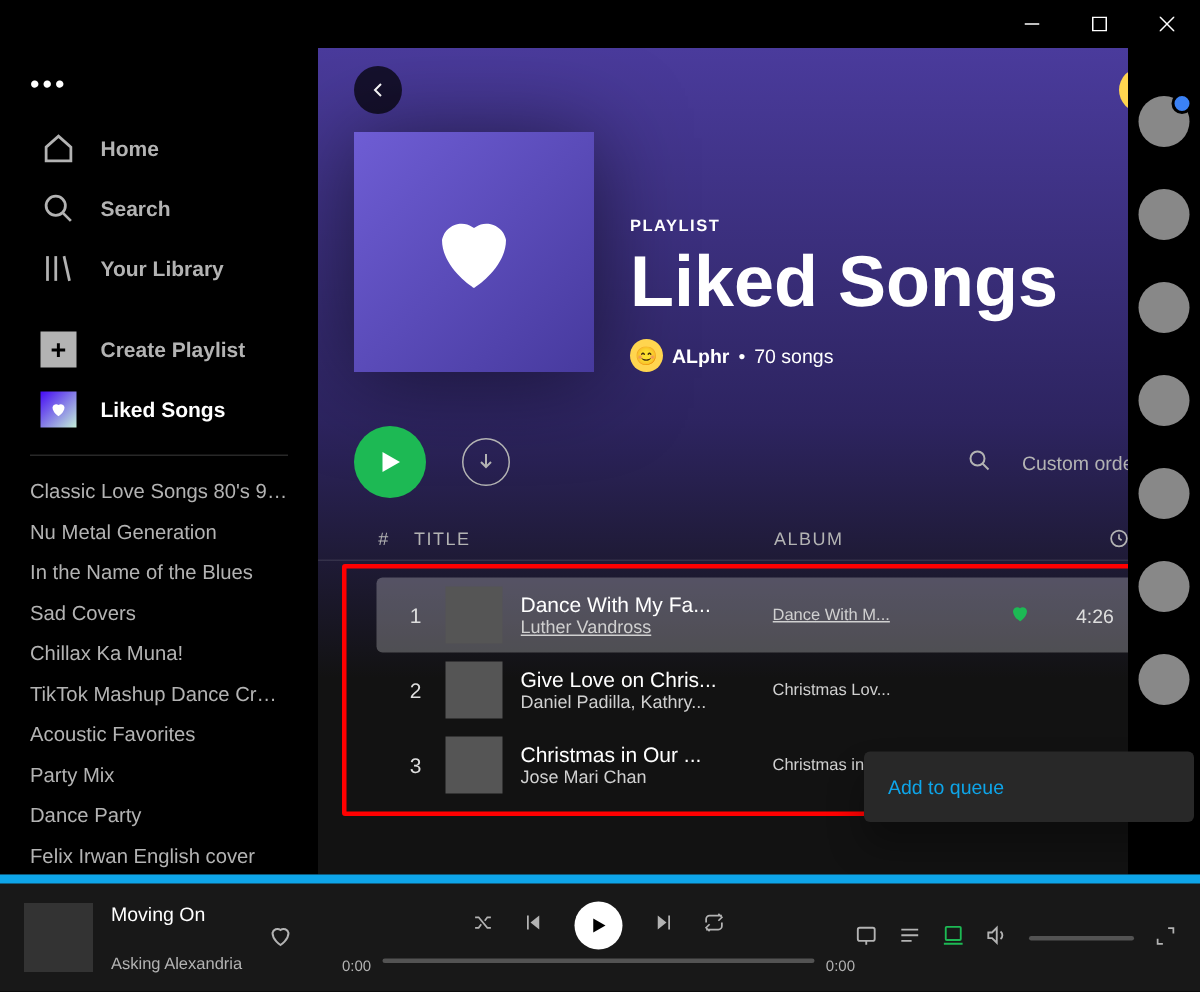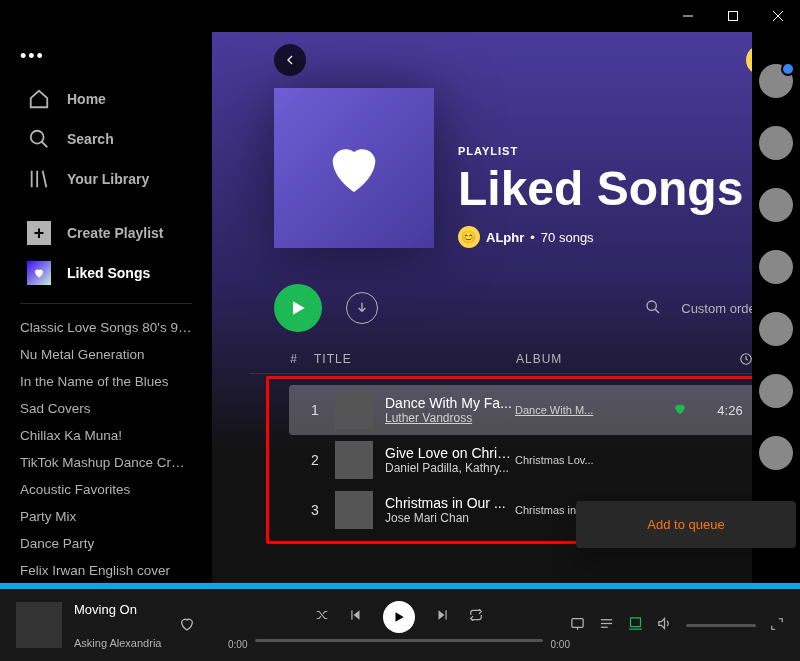--- a/index.html
+++ b/index.html
@@ -12,21 +12,21 @@
 .ellipsis { padding: 4px 20px 12px; font-size: 18px; letter-spacing: 2px; color: #fff; }
 .nav-item { display: flex; align-items: center; gap: 16px; padding: 8px 27px; color: #b3b3b3; font-weight: 600; cursor: pointer; }
 .nav-item.active { color: #fff; }
 .nav-item .icon { width: 24px; height: 24px; display: flex; align-items: center; justify-content: center; }
 .nav-sep { height: 14px; }
 .create-box { width: 24px; height: 24px; background: #b3b3b3; display: flex; align-items: center; justify-content: center; color: #000; font-size: 18px; font-weight: bold; }
 .liked-box { width: 24px; height: 24px; background: linear-gradient(135deg, #450af5, #c4efd9); display: flex; align-items: center; justify-content: center; }
 .divider { height: 1px; background: #282828; margin: 10px 20px; }
 .playlists { flex: 1; overflow: hidden; padding: 0 20px; }
 .playlist-link { color: #b3b3b3; font-size: 13.5px; padding: 6px 0; white-space: nowrap; overflow: hidden; text-overflow: ellipsis; cursor: pointer; }
-.content { flex: 1; background: linear-gradient(#4a3b9c 0%, #2d2460 250px, #121212 420px); overflow: hidden; position: relative; padding-left: 38px; }
+.content { flex: 1; background: linear-gradient(#4a3b9c 0%, #2d2460 250px, #121212 420px); overflow: hidden; position: relative; }
 .topbar { height: 56px; display: flex; align-items: center; padding: 0 24px; justify-content: space-between; }
 .back-btn { width: 32px; height: 32px; background: rgba(0,0,0,0.7); border-radius: 50%; display: flex; align-items: center; justify-content: center; cursor: pointer; }
 .avatar-top { width: 30px; height: 30px; border-radius: 50%; background: #ffd54f; display: flex; align-items: center; justify-content: center; font-size: 16px; }
 .header { display: flex; padding: 0 24px 20px; gap: 24px; align-items: flex-end; }
 .cover { width: 160px; height: 160px; background: linear-gradient(135deg, #6e5dd4, #473a9e); display: flex; align-items: center; justify-content: center; box-shadow: 0 4px 60px rgba(0,0,0,0.5); }
 .header-info h2 { font-size: 11px; font-weight: 700; letter-spacing: 1px; }
 .header-info h1 { font-size: 48px; font-weight: 800; margin: 4px 0 10px; }
 .meta { display: flex; align-items: center; gap: 6px; font-size: 13px; }
 .mini-av { width: 22px; height: 22px; border-radius: 50%; background: #ffd54f; display: inline-flex; align-items: center; justify-content: center; font-size: 12px; }
 .controls { display: flex; align-items: center; padding: 16px 24px; gap: 24px; }
@@ -42,21 +42,21 @@
 .tart { width: 38px; height: 38px; background: #555; flex-shrink: 0; }
 .ttext { min-width: 0; }
 .ttitle { color: #fff; font-size: 14px; white-space: nowrap; overflow: hidden; text-overflow: ellipsis; }
 .tartist { color: #d0d0d0; font-size: 12px; white-space: nowrap; overflow: hidden; text-overflow: ellipsis; }
 .talbum { color: #d0d0d0; font-size: 11px; white-space: nowrap; overflow: hidden; text-overflow: ellipsis; }
 .sel .tartist, .sel .talbum { text-decoration: underline; }
 .tlike { color: #1db954; text-align: center; }
 .tdur { color: #ddd; font-size: 13px; text-align: center; }
 .redbox { border: 3px solid #ff0000; margin: 2px 16px; border-radius: 2px; padding: 2px; }
 .ctx-menu { position: absolute; right: 4px; top: 469px; width: 220px; background: #282828; border-radius: 4px; box-shadow: 0 16px 24px rgba(0,0,0,0.3); padding: 4px; z-index: 50; }
-.ctx-item { padding: 12px 12px; font-size: 13px; color: #f97316; cursor: pointer; display: flex; justify-content: center; align-items: center; }
+.ctx-item { padding: 12px 12px; font-size: 13px; color: #0ea5e9; cursor: pointer; display: flex; justify-content: flex-start; align-items: center; }
 .friends { position: absolute; right: 0; top: 32px; width: 48px; display: flex; flex-direction: column; align-items: center; gap: 28px; padding-top: 32px; background: #000; height: 560px; }
 .friend { width: 34px; height: 34px; border-radius: 50%; background: #888; position: relative; }
 .friend.blue::after { content: ""; position: absolute; top: -2px; right: -2px; width: 10px; height: 10px; background: #3b82f6; border-radius: 50%; border: 2px solid #000; }
 .player { height: 78px; background: #181818; border-top: 6px solid #0ea5e9; display: flex; align-items: center; padding: 0 16px; z-index: 60; position: relative; }
 .np { display: flex; align-items: center; gap: 12px; width: 212px; }
 .np-art { width: 46px; height: 46px; background: #333; }
 .np-txt .t { font-size: 13px; color: #fff; }
 .np-txt .a { font-size: 11px; color: #b3b3b3; margin-top: 20px; }
 .np-like { color: #b3b3b3; margin-left: 6px; cursor: pointer; }
 .pc { flex: 1; display: flex; flex-direction: column; align-items: center; gap: 6px; }

